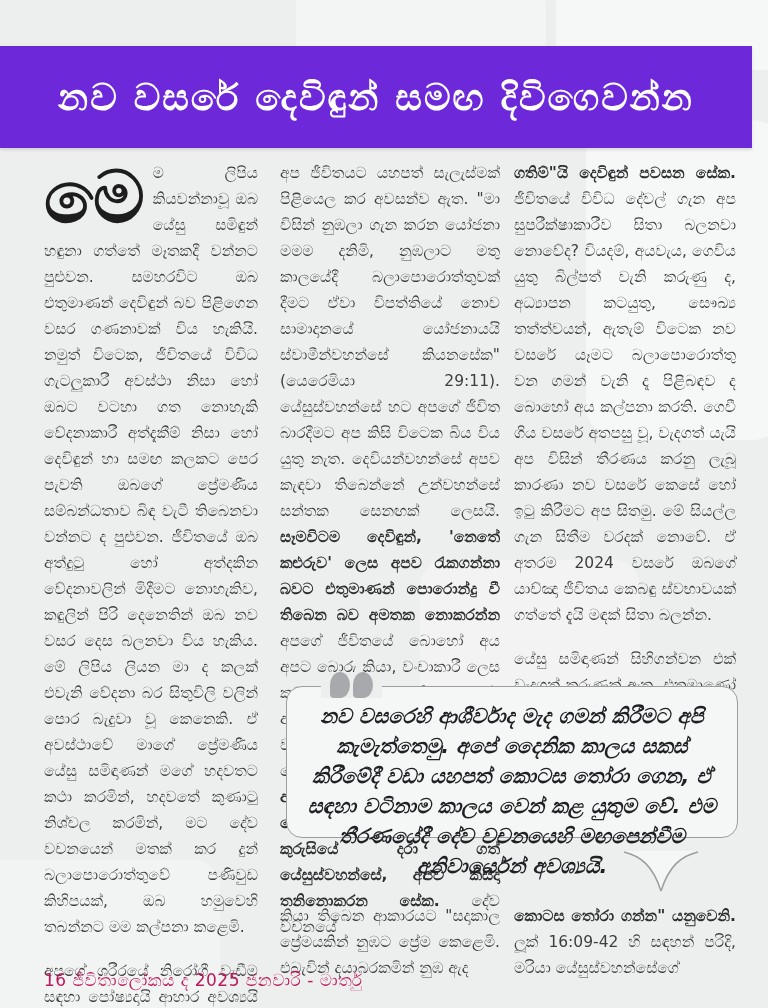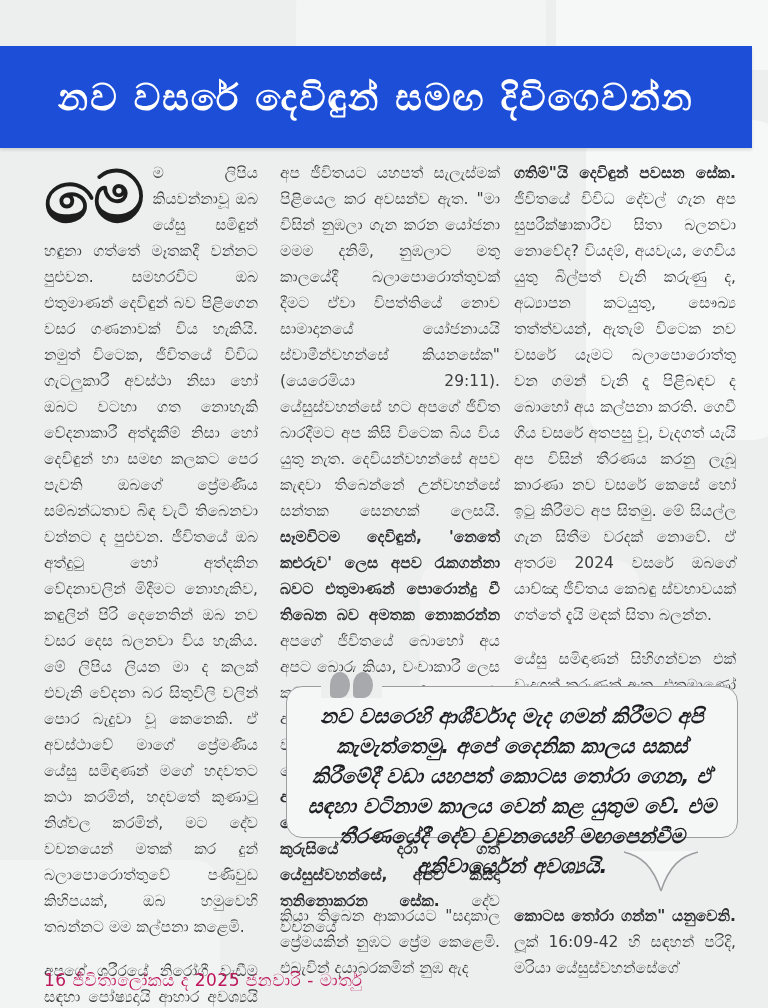--- a/index.html
+++ b/index.html
@@ -12,21 +12,21 @@
   
   .bg-shape{position:absolute;background:rgba(255,255,255,0.5);border-radius:26px;}
   .bg1{left:556px;top:-30px;width:240px;height:100px;}
   .bg2{left:586px;top:120px;width:200px;height:320px;border-radius:34px;}
   .bg3{left:296px;top:-20px;width:250px;height:120px;background:rgba(255,255,255,0.35);}
   .bg4{left:-40px;top:860px;width:260px;height:200px;background:rgba(255,255,255,0.3);}
   .bg5{left:420px;top:560px;width:220px;height:160px;background:rgba(255,255,255,0.28);}
 
   .banner{
     position:absolute;left:0;top:46px;width:752px;height:102px;
-    background:#1d4ed8;display:flex;align-items:center;justify-content:center;
+    background:#6d28d9;display:flex;align-items:center;justify-content:center;
     box-shadow:0 2px 3px rgba(0,0,0,0.12);
   }
   .banner h1{
     margin:0;color:#ffffff;font-size:37px;font-weight:bold;
     letter-spacing:2px;white-space:nowrap;
   }
 
   .col{
     position:absolute;text-align:justify;
     font-size:15.5px;line-height:26px;color:#3d3e40;

